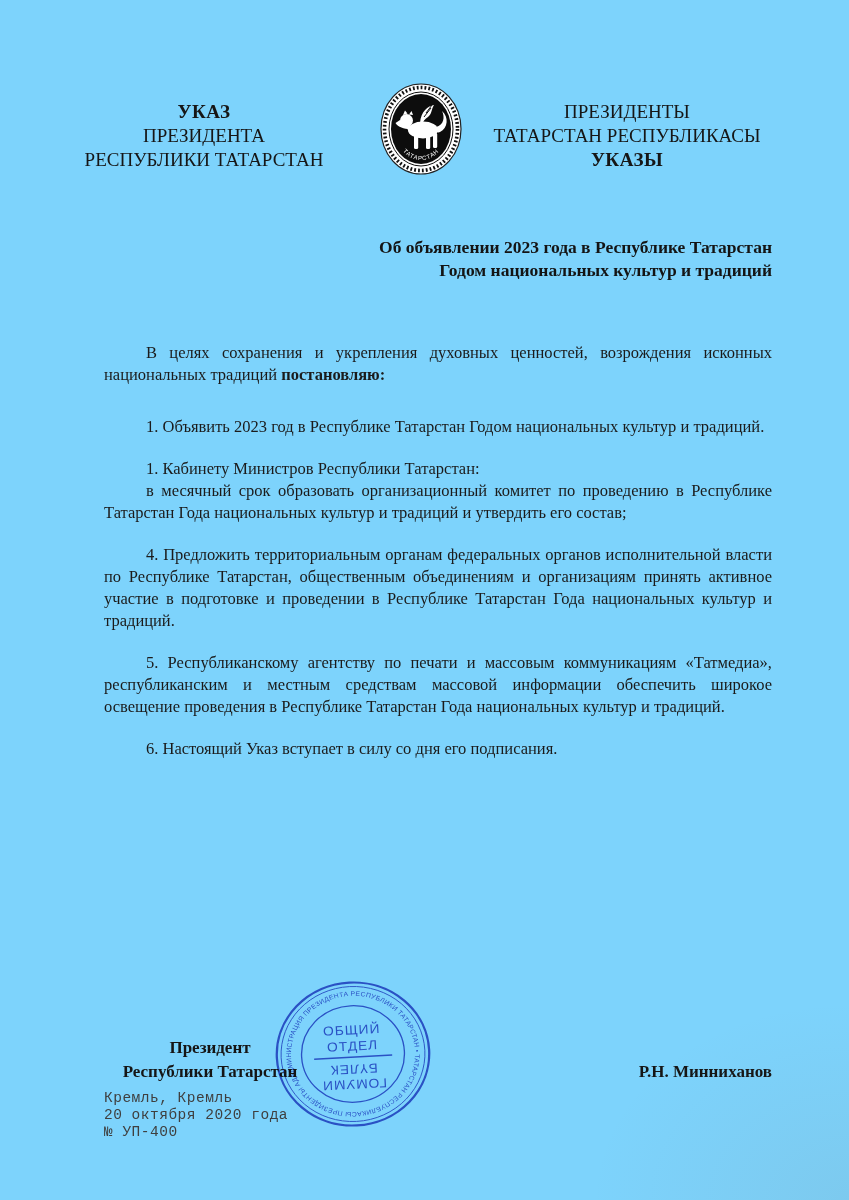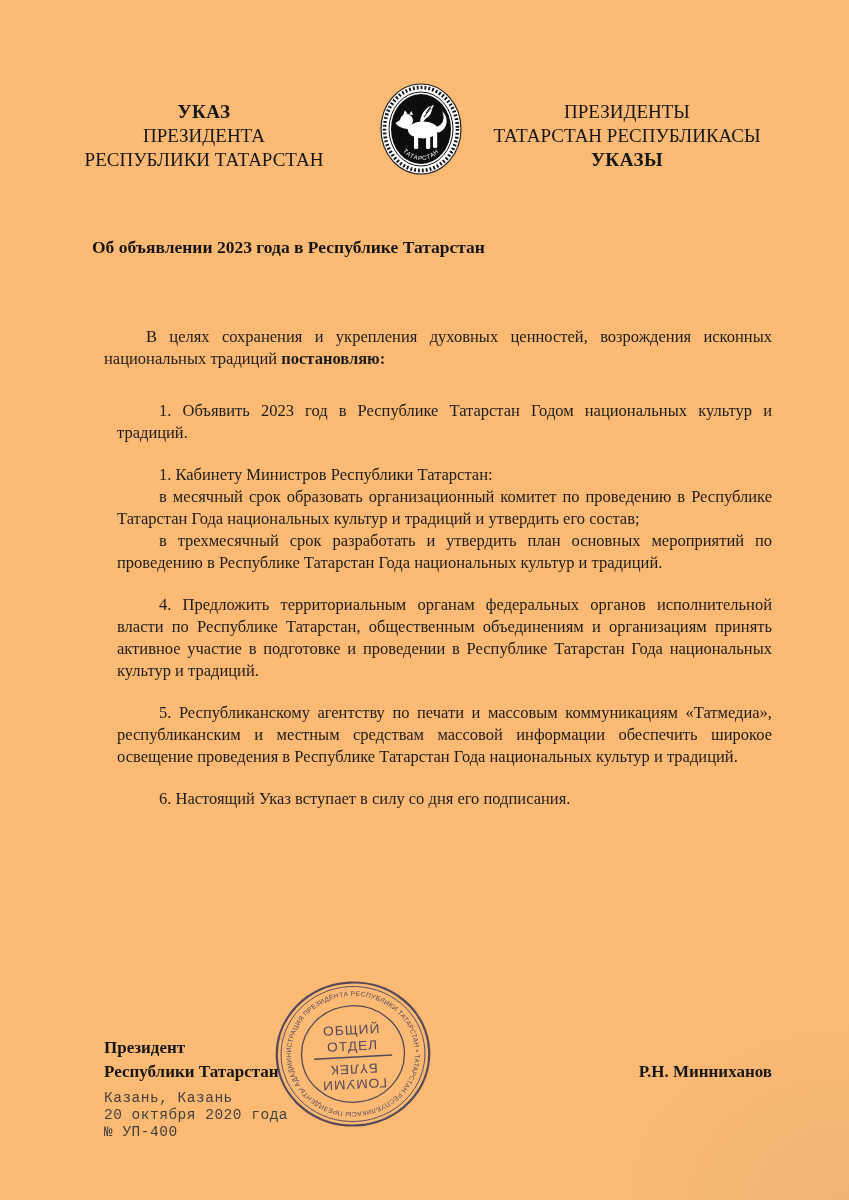--- a/index.html
+++ b/index.html
@@ -1,21 +1,21 @@
 <!DOCTYPE html>
 <html lang="ru"><head>
 <meta charset="utf-8">
 <style>
   html,body{margin:0;padding:0;}
   body{background:#e8e8e8;}
   .page{
     position:relative;
     width:849px;height:1200px;
     margin:0 auto;
-    background:#fdba74;
+    background:#7dd3fc;
     overflow:hidden;
     font-family:"Liberation Serif","DejaVu Serif",serif;
     color:#1a1a1a;
   }
   .page::after{ 
     content:"";position:absolute;right:0;bottom:0;width:260px;height:200px;
     background:radial-gradient(ellipse at 100% 100%, rgba(120,120,120,.10), rgba(120,120,120,0) 70%);
     pointer-events:none;
   }
 
@@ -26,34 +26,34 @@
   }
   .hdr-right{
     position:absolute;left:478px;top:100px;width:298px;
     text-align:center;font-size:19px;line-height:24px;color:#161616;
   }
   .hdr-bold{font-weight:bold;letter-spacing:.5px;}
   .emblem{position:absolute;left:380px;top:82px;width:82px;height:94px;}
 
   
   .title{
-    position:absolute;left:92px;top:236px;width:668px;
-    text-align:left;font-weight:bold;font-size:17.5px;line-height:23px;color:#141414;
+    position:absolute;left:104px;top:236px;width:668px;
+    text-align:right;font-weight:bold;font-size:17.5px;line-height:23px;color:#141414;
   }
   .bodytext{
     position:absolute;left:104px;top:326px;width:668px;
     font-size:16.5px;line-height:22px;text-align:justify;color:#1b1b1b;
   }
   .bodytext p{margin:0;text-indent:42px;}
-  .bodytext .intro{margin:0 0 30px 0;}
-  .bodytext .group{margin:0 0 20px 13px;}
+  .bodytext .intro{margin:16px 0 30px 0;}
+  .bodytext .group{margin:0 0 20px 0;}
 
   
   .sig{position:absolute;left:104px;top:1036px;width:668px;}
-  .sig-post{width:212px;font-weight:bold;font-size:17px;line-height:24px;color:#151515;}
+  .sig-post{width:212px;text-align:center;font-weight:bold;font-size:17px;line-height:24px;color:#151515;}
   .sig-name{
     position:absolute;right:0;top:26px;width:220px;text-align:right;
     font-weight:bold;font-size:17px;color:#151515;
   }
   .sig-meta{
     margin-top:6px;
     font-family:"Liberation Mono","DejaVu Sans Mono",monospace;
     font-size:14.5px;line-height:17px;color:#3f3f3f;letter-spacing:.5px;
   }
   .sig-meta div{white-space:nowrap;}
@@ -109,51 +109,51 @@
   </svg>
 
   <div class="hdr-right">
     <div>ПРЕЗИДЕНТЫ</div>
     <div>ТАТАРСТАН РЕСПУБЛИКАСЫ</div>
     <div class="hdr-bold">УКАЗЫ</div>
   </div>
 
   <div class="title">
     <div>Об объявлении 2023 года в Республике Татарстан</div>
+    <div>Годом национальных культур и традиций</div>
   </div>
 
   <div class="bodytext">
     <p class="intro"><span>В целях сохранения и укрепления духовных ценностей, возрождения исконных национальных традиций</span> <b>постановляю:</b></p>
 
     <div class="group">
       <p>1. Объявить 2023 год в Республике Татарстан Годом национальных культур и традиций.</p>
     </div>
     <div class="group">
       <p>1. Кабинету Министров Республики Татарстан:</p>
       <p>в месячный срок образовать организационный комитет по проведению в Республике Татарстан Года национальных культур и традиций и утвердить его состав;</p>
-      <p>в трехмесячный срок разработать и утвердить план основных мероприятий по проведению в Республике Татарстан Года национальных культур и традиций.</p>
     </div>
     <div class="group">
       <p>4. Предложить территориальным органам федеральных органов исполнительной власти по Республике Татарстан, общественным объединениям и организациям принять активное участие в подготовке и проведении в Республике Татарстан Года национальных культур и традиций.</p>
     </div>
     <div class="group">
       <p>5. Республиканскому агентству по печати и массовым коммуникациям «Татмедиа», республиканским и местным средствам массовой информации обеспечить широкое освещение проведения в Республике Татарстан Года национальных культур и традиций.</p>
     </div>
     <div class="group">
       <p>6. Настоящий Указ вступает в силу со дня его подписания.</p>
     </div>
   </div>
 
   <div class="sig">
     <div class="sig-post">
       <div>Президент</div>
       <div>Республики Татарстан</div>
     </div>
     <div class="sig-meta">
-      <div>Казань, Казань</div>
+      <div>Кремль, Кремль</div>
       <div>20 октября 2020 года</div>
       <div>№ УП-400</div>
     </div>
     <div class="sig-name">Р.Н. Минниханов</div>
   </div>
 
   <svg class="stamp" id="stamp-svg" viewBox="0 0 170 170" preserveAspectRatio="none" aria-hidden="true" style="color:#3c4cc0">
     <g fill="none" stroke="currentColor">
       <circle cx="85" cy="85" r="80" stroke-width="2.4"></circle>
       <circle cx="85" cy="85" r="75.5" stroke-width="1"></circle>

